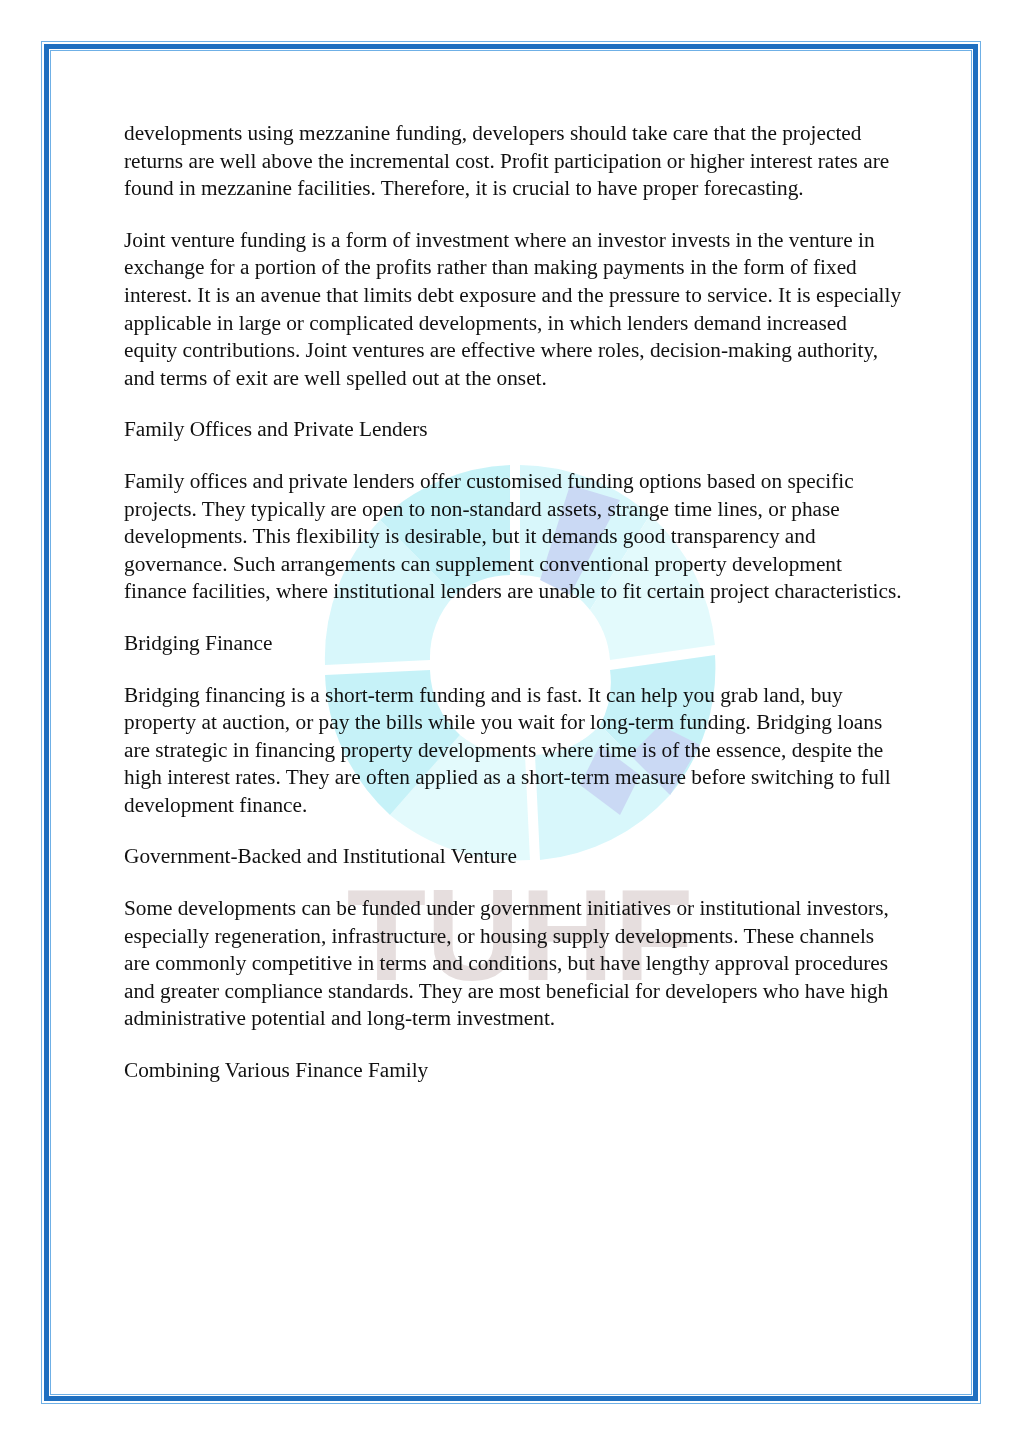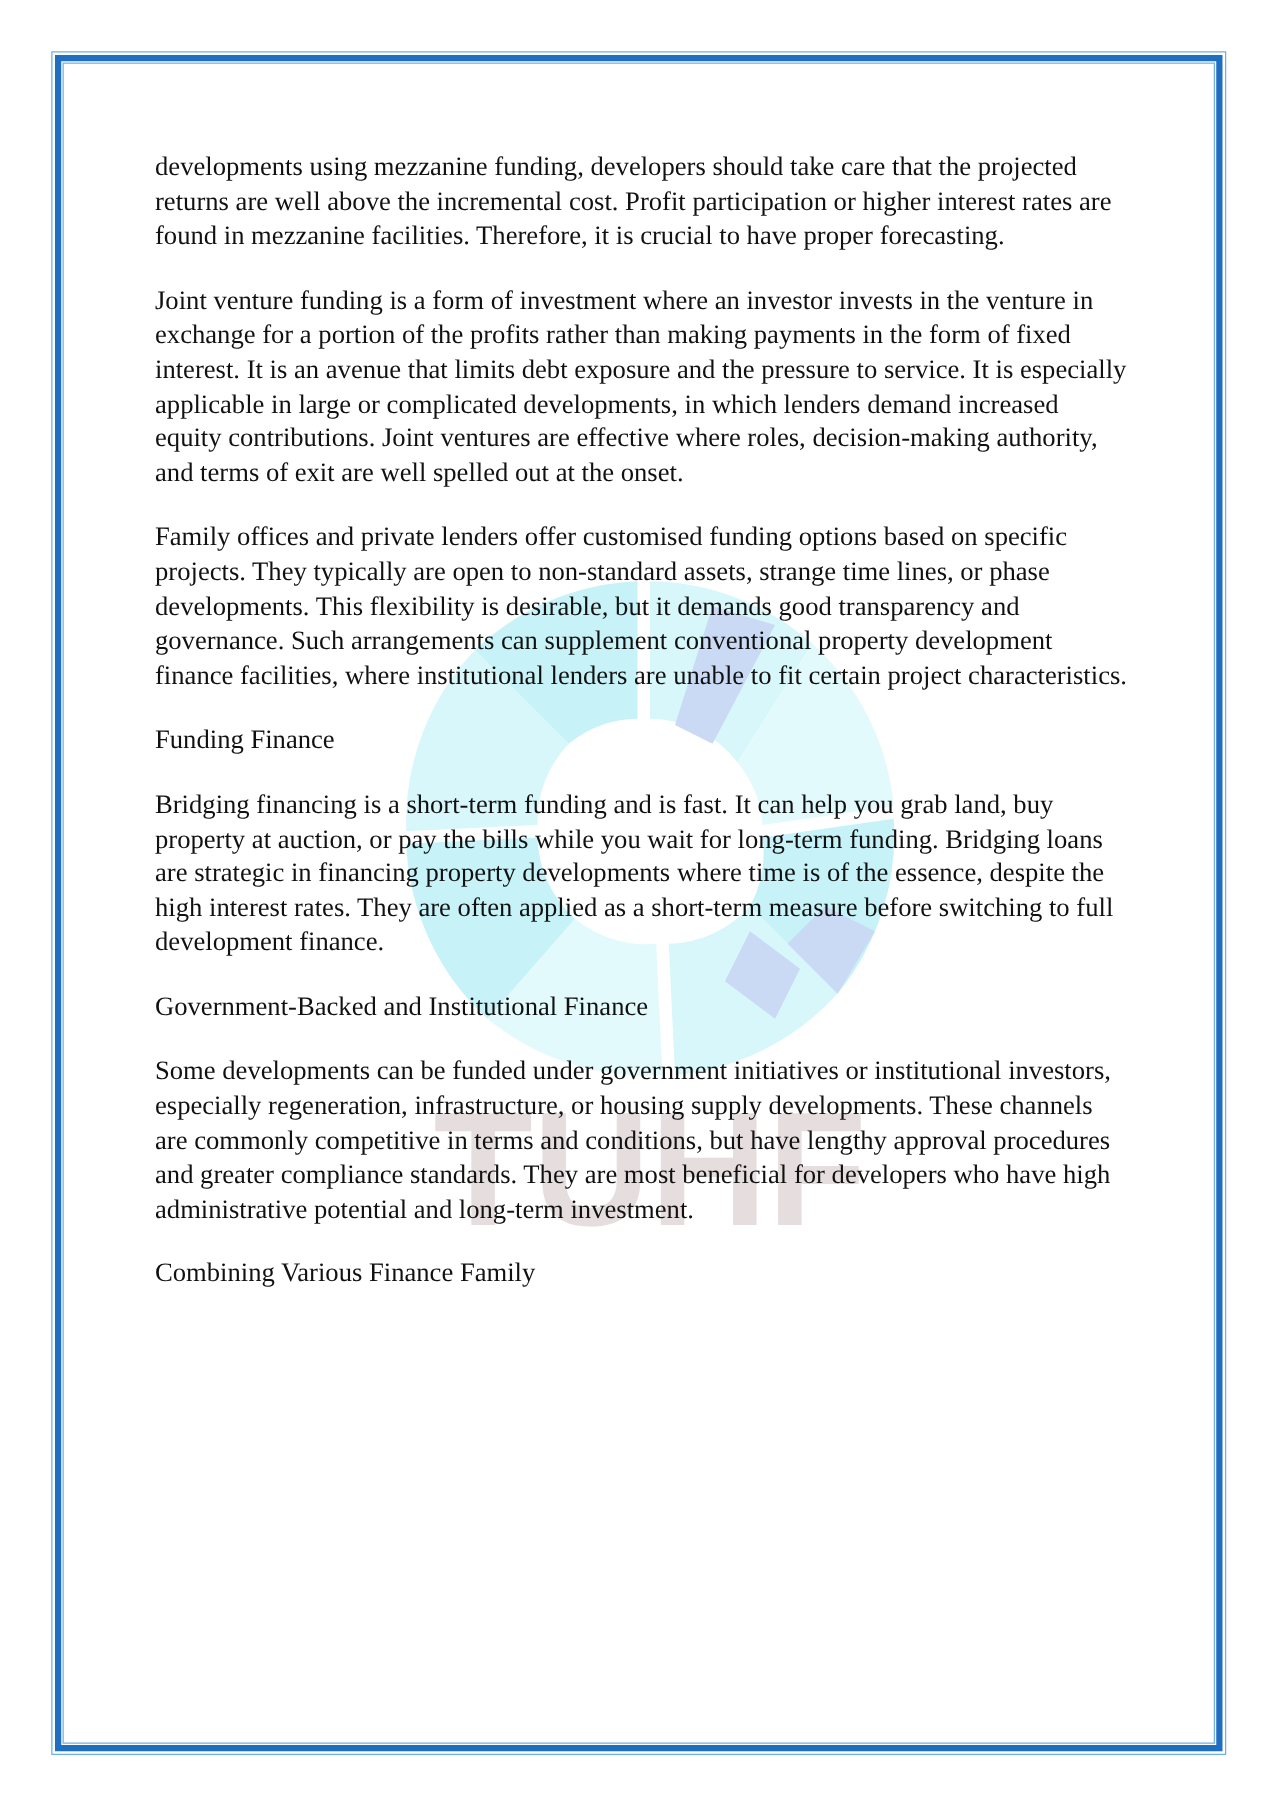--- a/index.html
+++ b/index.html
@@ -54,22 +54,23 @@
     <path d="M60 75 A200 200 0 0 1 190 20 L190 130 A90 90 0 0 0 135 150 Z" fill="#c4f2f8"></path>
   </g>
   <text x="200" y="535" text-anchor="middle" font-family="Liberation Sans, sans-serif" font-weight="bold" font-size="130" fill="#e6dede">TUHF</text>
 </svg>
 
 <div class="content">
   <p>developments using mezzanine funding, developers should take care that the projected returns are well above the incremental cost. Profit participation or higher interest rates are found in mezzanine facilities. Therefore, it is crucial to have proper forecasting.</p>
 
   <p>Joint venture funding is a form of investment where an investor invests in the venture in exchange for a portion of the profits rather than making payments in the form of fixed interest. It is an avenue that limits debt exposure and the pressure to service. It is especially applicable in large or complicated developments, in which lenders demand increased equity contributions. Joint ventures are effective where roles, decision-making authority, and terms of exit are well spelled out at the onset.</p>
 
+  <p class="heading">Family Offices and Private Lenders</p>
   <p>Family offices and private lenders offer customised funding options based on specific projects. They typically are open to non-standard assets, strange time lines, or phase developments. This flexibility is desirable, but it demands good transparency and governance. Such arrangements can supplement conventional property development finance facilities, where institutional lenders are unable to fit certain project characteristics.</p>
 
-  <p class="heading">Funding Finance</p>
+  <p class="heading">Bridging Finance</p>
   <p>Bridging financing is a short-term funding and is fast. It can help you grab land, buy property at auction, or pay the bills while you wait for long-term funding. Bridging loans are strategic in financing property developments where time is of the essence, despite the high interest rates. They are often applied as a short-term measure before switching to full development finance.</p>
 
-  <p class="heading">Government-Backed and Institutional Finance</p>
+  <p class="heading">Government-Backed and Institutional Venture</p>
   <p>Some developments can be funded under government initiatives or institutional investors, especially regeneration, infrastructure, or housing supply developments. These channels are commonly competitive in terms and conditions, but have lengthy approval procedures and greater compliance standards. They are most beneficial for developers who have high administrative potential and long-term investment.</p>
 
   <p class="heading">Combining Various Finance Family</p>
 </div>
 
 </body></html>

